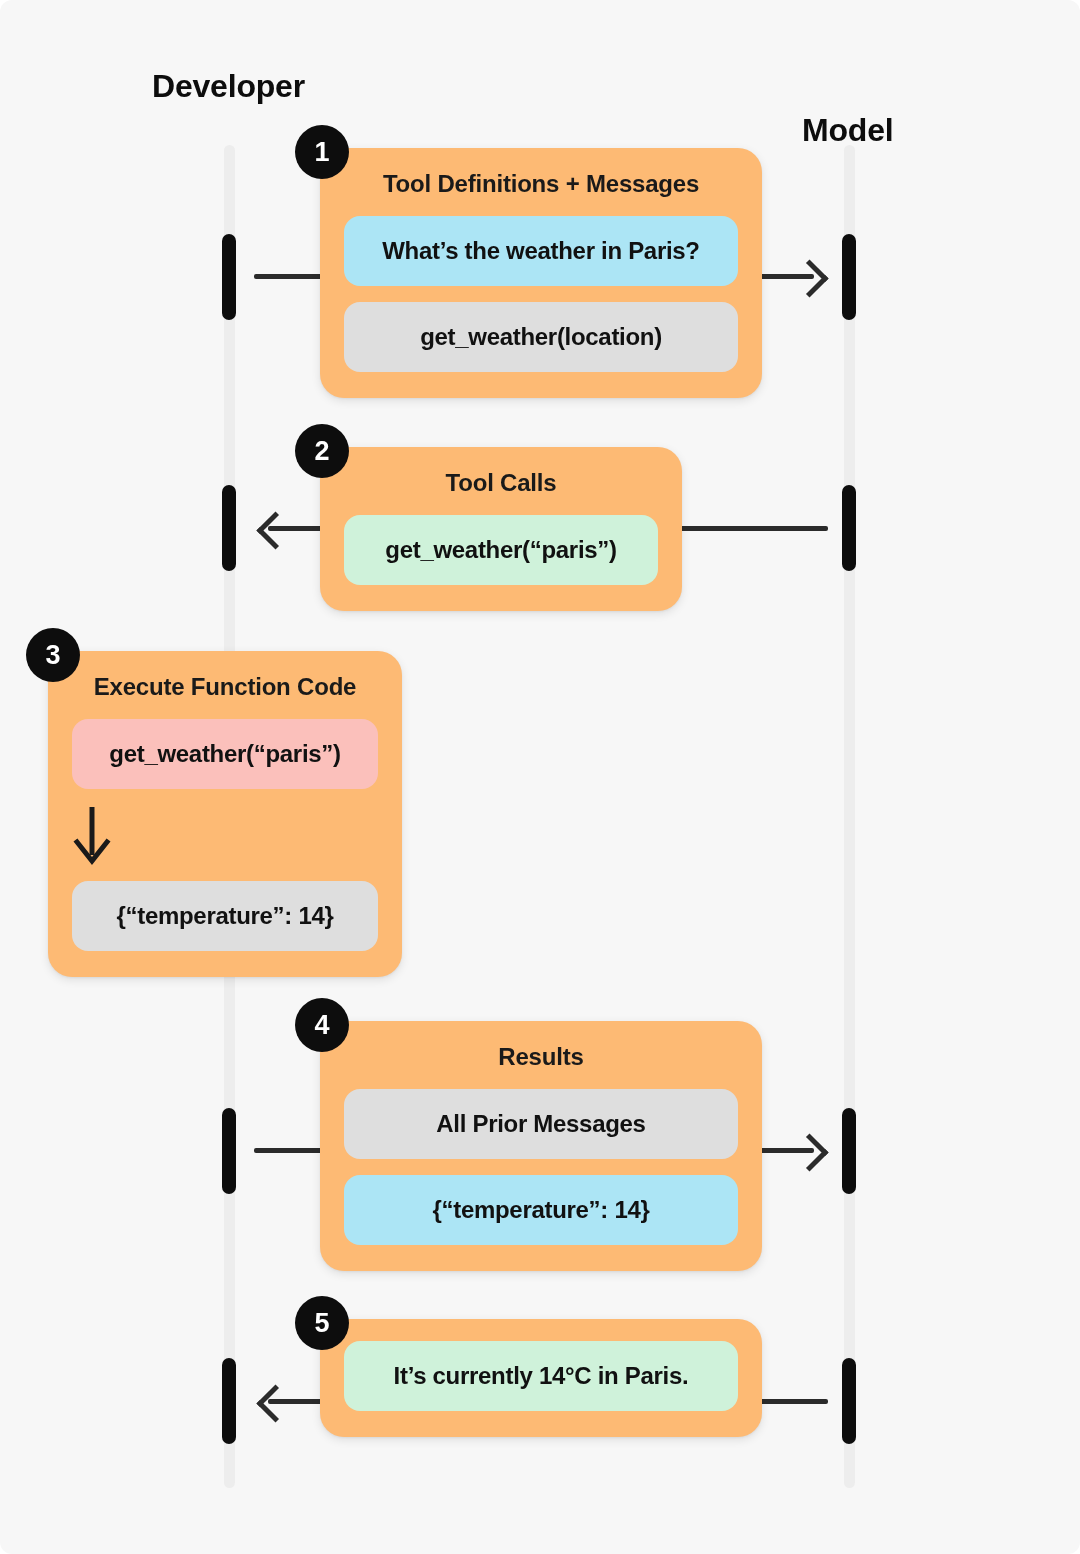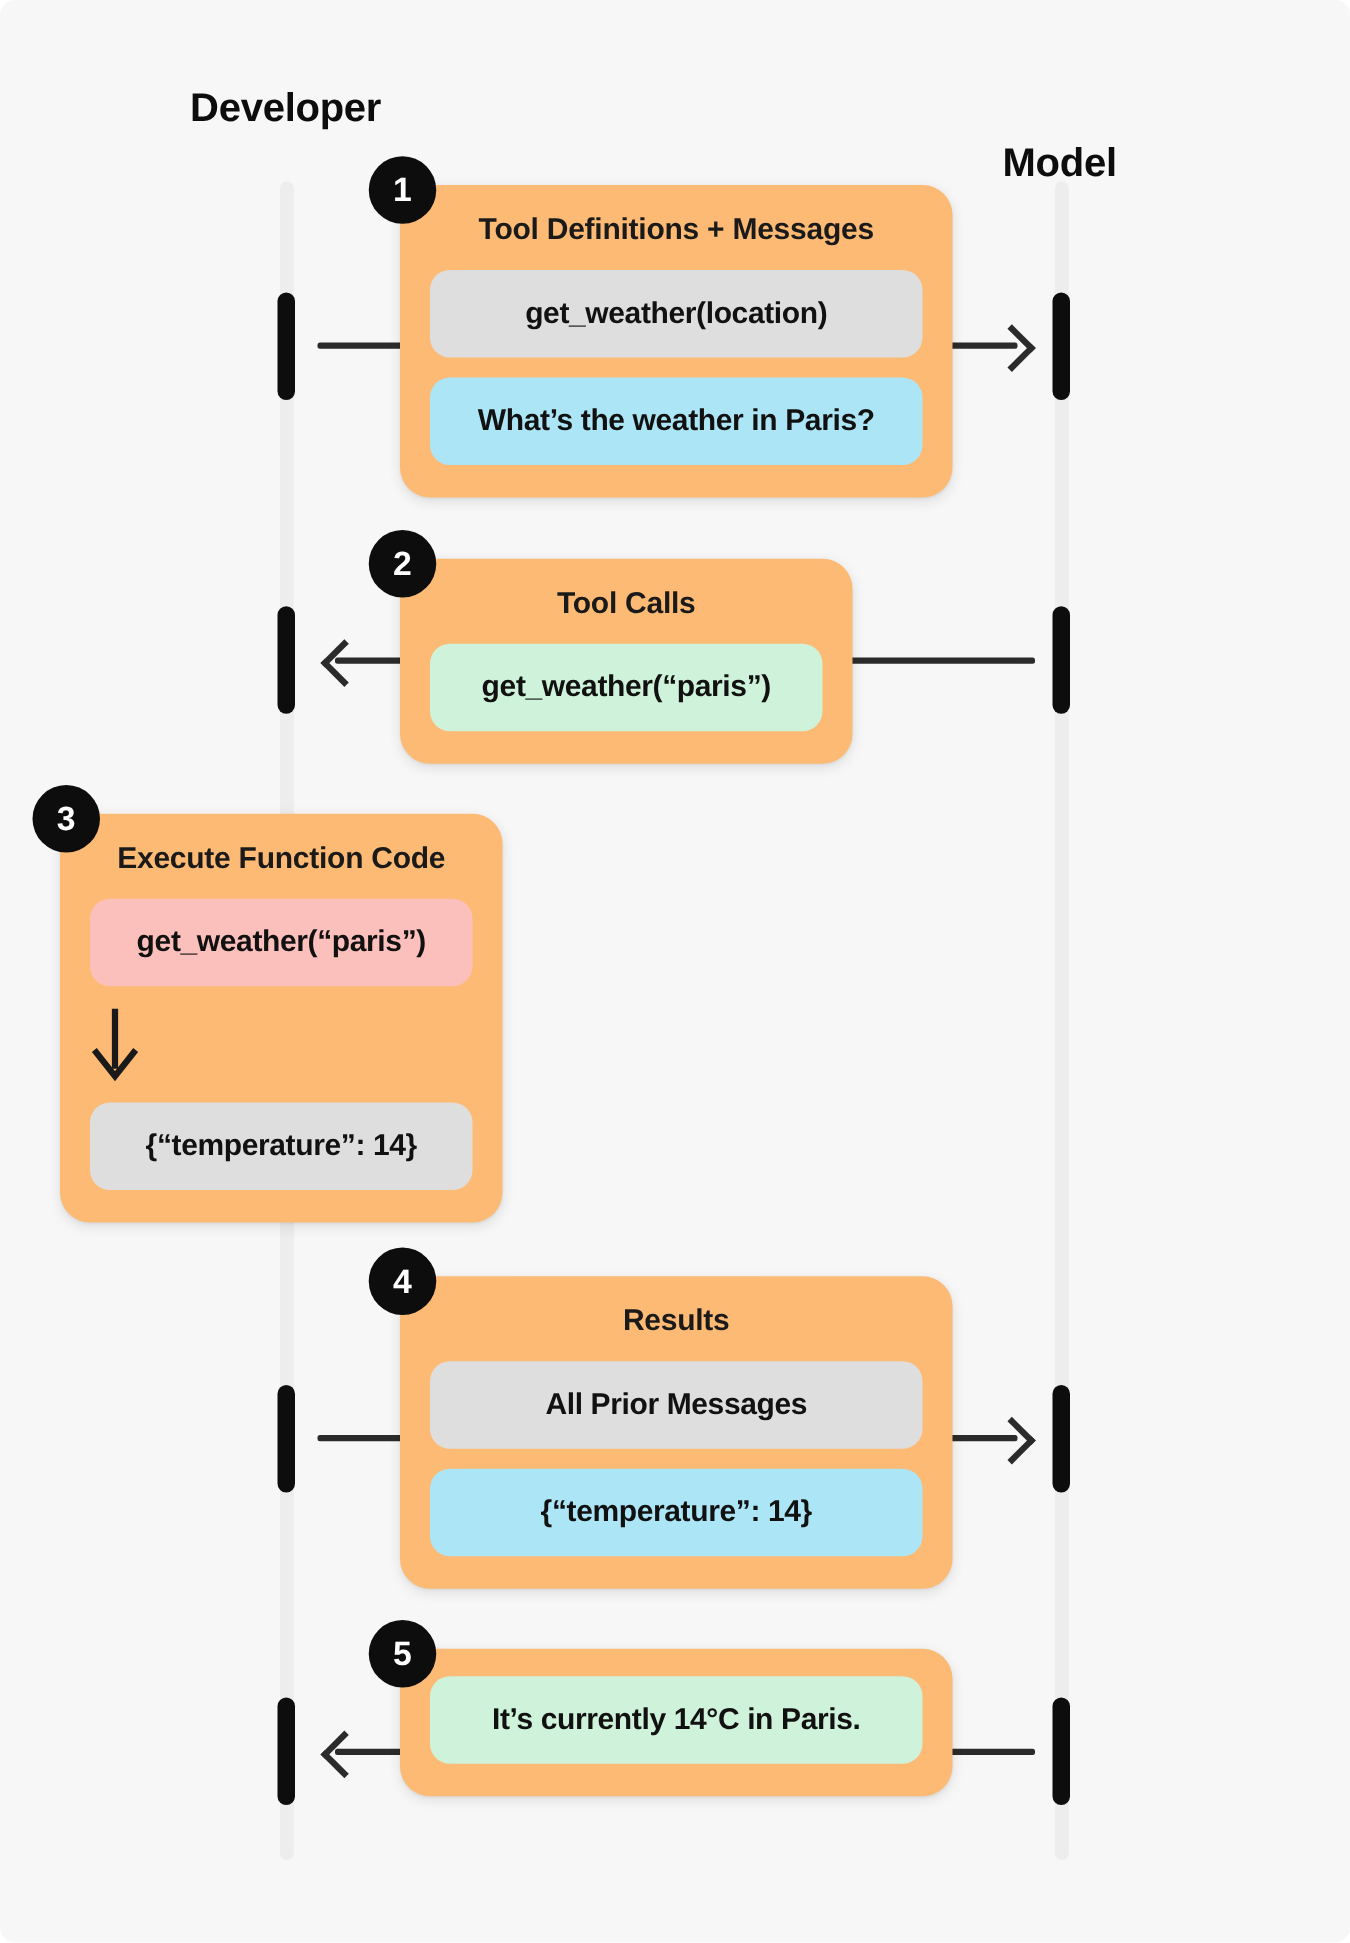--- a/index.html
+++ b/index.html
@@ -139,22 +139,22 @@
   <div class="activation" style="left:222px; top:234px; height:86px;"></div>
   <div class="activation" style="left:842px; top:234px; height:86px;"></div>
   <div class="connector" style="left:254px; top:274px; width:560px;"></div>
   <div class="arrowhead right" style="left:796px; top:265px;"></div>
 
   <div class="badge" style="left:295px; top:125px;">
     <span>1</span>
   </div>
   <div class="card" style="left:320px; top:148px; width:442px;">
     <div class="card-title">Tool Definitions + Messages</div>
+    <div class="chip blue">What’s the weather in Paris?</div>
     <div class="chip grey">get_weather(location)</div>
-    <div class="chip blue">What’s the weather in Paris?</div>
   </div>
 
   <div class="activation" style="left:222px; top:485px; height:86px;"></div>
   <div class="activation" style="left:842px; top:485px; height:86px;"></div>
   <div class="connector" style="left:268px; top:526px; width:560px;"></div>
   <div class="arrowhead left" style="left:262px; top:517px;"></div>
 
   <div class="badge" style="left:295px; top:424px;">
     <span>2</span>
   </div>

